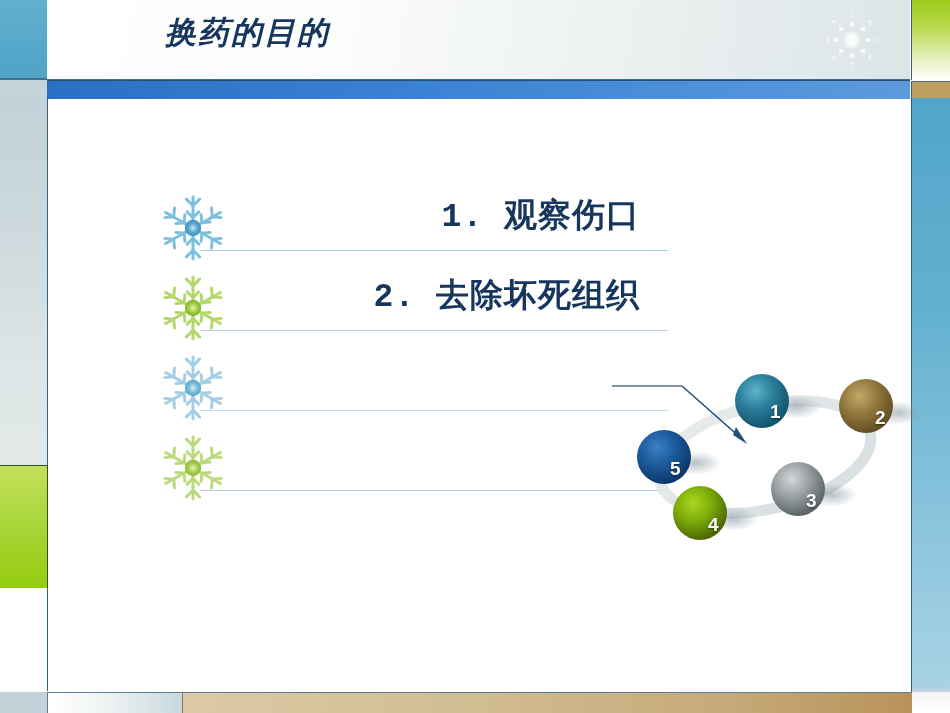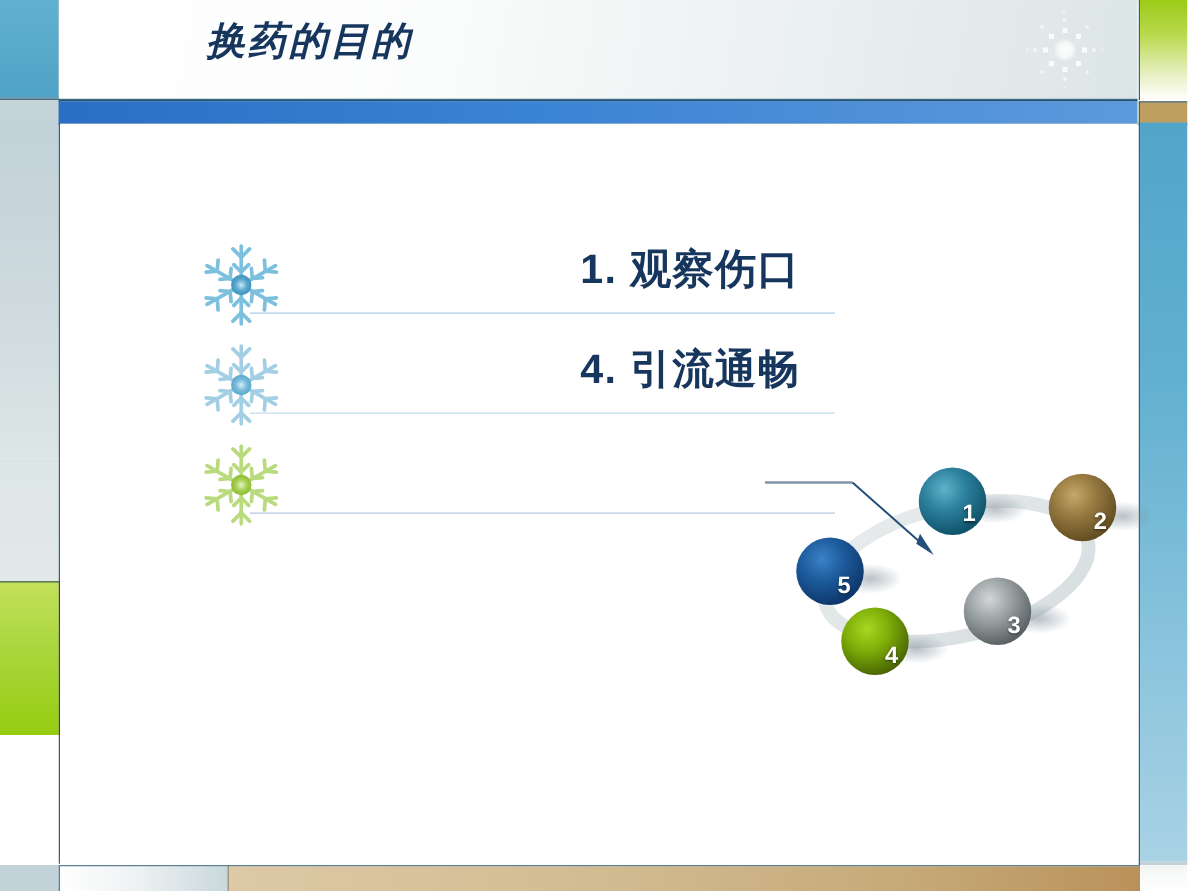--- a/index.html
+++ b/index.html
@@ -68,21 +68,21 @@
 
   
   .body-area{position:absolute;left:48px;top:99px;width:862px;height:592px;background:#fff;}
 
   
   .list{position:absolute;left:108px;top:88px;width:500px;}
   .row{position:relative;height:80px;}
   .row .flake{position:absolute;left:0;top:4px;width:74px;height:74px;}
   .row .txt{position:absolute;left:92px;top:6px;width:392px;
             text-align:right;font-size:33px;font-weight:700;color:#17365d;
-            font-family:Liberation Sans, sans-serif;
+            font-family:Liberation Mono, monospace;
             letter-spacing:1px;white-space:nowrap;}
   .row .rule{position:absolute;left:44px;right:-12px;top:63px;height:1px;}
 
   
   .diagram{position:absolute;left:600px;top:355px;width:320px;height:205px;}
 </style>
 </head>
 <body>
 
 <div class="slide">
@@ -159,20 +159,43 @@
                      M76 65 l12 -1 M76 65 l-1 12 M62 57 l11 -1 M62 57 l-1 11
                      M76 35 l12 1 M76 35 l-1 -12 M62 43 l11 -1 M62 43 l-1 -11
                      M24 65 l-12 -1 M24 65 l1 12 M38 57 l-11 -1 M38 57 l1 11"></path>
           </g>
           <circle cx="50" cy="50" r="11" fill="url(#f1c)"></circle>
         </svg>
         <div class="txt">1. 观察伤口</div>
         <div class="rule" style="background:#a8cee3"></div>
       </div>
 
+      <div class="row">
+        <svg class="flake" viewBox="0 0 100 100">
+          <defs>
+              <radialGradient id="f2c">
+                <stop offset="0%" stop-color="#e3f2c2"></stop>
+                <stop offset="55%" stop-color="#9fcd3f"></stop>
+                <stop offset="100%" stop-color="#84b627"></stop>
+              </radialGradient>
+            </defs>
+          <g stroke="#b2d86a" stroke-width="4" stroke-linecap="round" fill="none">
+            <path d="M50 8 V92 M13 29 L87 71 M87 29 L13 71"></path>
+            <path d="M50 20 l-9 -9 M50 20 l9 -9 M50 36 l-8 -8 M50 36 l8 -8
+                     M50 80 l-9 9 M50 80 l9 9 M50 64 l-8 8 M50 64 l8 8
+                     M24 35 l-12 1 M24 35 l1 -12 M38 43 l-11 1 M38 43 l1 -11
+                     M76 65 l12 -1 M76 65 l-1 12 M62 57 l11 -1 M62 57 l-1 11
+                     M76 35 l12 1 M76 35 l-1 -12 M62 43 l11 -1 M62 43 l-1 -11
+                     M24 65 l-12 -1 M24 65 l1 12 M38 57 l-11 -1 M38 57 l1 11"></path>
+          </g>
+          <circle cx="50" cy="50" r="11" fill="url(#f2c)"></circle>
+        </svg>
+        <div class="txt">2. 去除坏死组织</div>
+        <div class="rule" style="background:#b9cfe4"></div>
+      </div>
 
 
       <div class="row">
         <svg class="flake" viewBox="0 0 100 100">
           <defs>
               <radialGradient id="f4c">
                 <stop offset="0%" stop-color="#d7edf7"></stop>
                 <stop offset="55%" stop-color="#79bcdb"></stop>
                 <stop offset="100%" stop-color="#5aa8cb"></stop>
               </radialGradient>
@@ -181,21 +204,20 @@
             <path d="M50 8 V92 M13 29 L87 71 M87 29 L13 71"></path>
             <path d="M50 20 l-9 -9 M50 20 l9 -9 M50 36 l-8 -8 M50 36 l8 -8
                      M50 80 l-9 9 M50 80 l9 9 M50 64 l-8 8 M50 64 l8 8
                      M24 35 l-12 1 M24 35 l1 -12 M38 43 l-11 1 M38 43 l1 -11
                      M76 65 l12 -1 M76 65 l-1 12 M62 57 l11 -1 M62 57 l-1 11
                      M76 35 l12 1 M76 35 l-1 -12 M62 43 l11 -1 M62 43 l-1 -11
                      M24 65 l-12 -1 M24 65 l1 12 M38 57 l-11 -1 M38 57 l1 11"></path>
           </g>
           <circle cx="50" cy="50" r="11" fill="url(#f4c)"></circle>
         </svg>
-        <div class="txt">4. 引流通畅</div>
         <div class="rule" style="background:#c3dcea"></div>
       </div>
 
       <div class="row">
         <svg class="flake" viewBox="0 0 100 100">
           <defs>
               <radialGradient id="f5c">
                 <stop offset="0%" stop-color="#e6f3c9"></stop>
                 <stop offset="55%" stop-color="#a6d053"></stop>
                 <stop offset="100%" stop-color="#8cbd2f"></stop>

